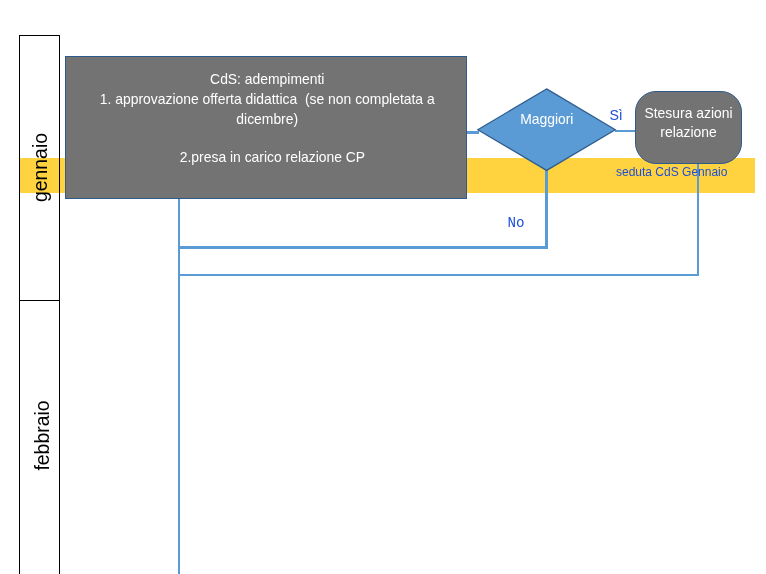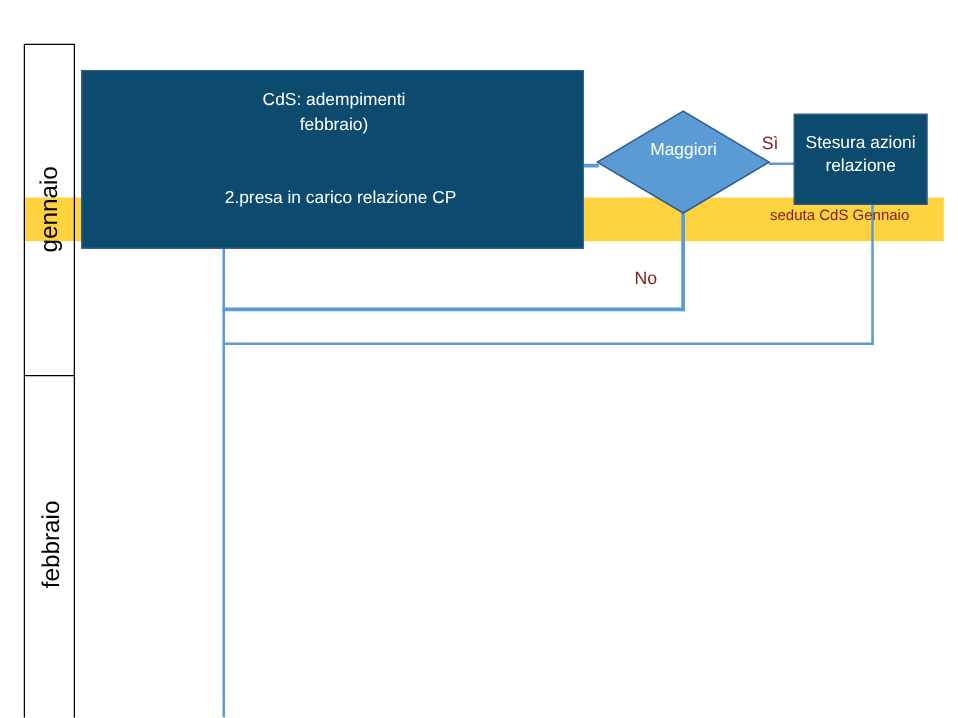--- a/index.html
+++ b/index.html
@@ -5,24 +5,24 @@
 <style>
   html,body{margin:0;padding:0;background:#ffffff;}
   body{width:766px;height:574px;overflow:hidden;font-family:"Liberation Sans",sans-serif;}
   #stage{position:relative;width:766px;height:574px;background:#fff;}
   
   .monthcell{position:absolute;border:1.35px solid #000;background:transparent;box-sizing:border-box;}
   .monthlabel{position:absolute;color:#000;white-space:nowrap;transform-origin:50% 50%;}
   
   .band{position:absolute;background:#FFD33F;}
   
-  .bluebox{position:absolute;background:#0c4a6e;border:1.3px solid #2E5B8C;box-sizing:border-box;color:#fff;}
+  .bluebox{position:absolute;background:#737373;border:1.3px solid #2E5B8C;box-sizing:border-box;color:#fff;}
   .boxtext{position:absolute;left:0;right:0;text-align:center;color:#ffffff;font-size:13.9px;line-height:19.6px;}
   .conn{position:absolute;background:#5B9BD5;}
-  .lbl{position:absolute;color:#7f1d1d;font-size:14.2px;white-space:nowrap;}
+  .lbl{position:absolute;color:#1d4ed8;font-size:14.2px;white-space:nowrap;}
   .diamond{position:absolute;}
 </style>
 </head>
 <body>
 
 <div id="stage">
 
   <div class="band" style="left:19px;top:157.5px;width:735.5px;height:35px;"></div>
 
   <div class="monthcell" style="left:19.2px;top:35.0px;width:40.6px;height:266.4px;"></div>
@@ -38,39 +38,40 @@
   <div class="conn" style="left:177.5px;top:246.4px;width:370.3px;height:2.4px;"></div>
 
   <div class="conn" style="left:696.7px;top:163.3px;width:2.4px;height:112.8px;"></div>
   <div class="conn" style="left:177.5px;top:273.7px;width:521.6px;height:2.4px;"></div>
 
   <div class="conn" style="left:177.5px;top:197px;width:2.4px;height:377px;"></div>
 
   <div class="bluebox" style="left:65.1px;top:55.6px;width:401.7px;height:143.8px;">
     <div class="boxtext" style="top:13.9px;padding-left:2.6px;">
       <div>CdS: adempimenti</div>
-      <div>febbraio)</div>
+      <div>1. approvazione offerta didattica &nbsp;(se non completata a</div>
+      <div>dicembre)</div>
     </div>
     <div class="boxtext" style="top:91px;padding-left:13px;">
       <div>2.presa in carico relazione CP</div>
     </div>
   </div>
 
   <svg class="diamond" style="left:477px;top:88px;" width="140" height="84" viewBox="0 0 140 84">
     <polygon points="69.6,0.9 138.3,41.7 69.6,82.4 0.8,41.7" fill="#5B9BD5" stroke="#2F5D8E" stroke-width="1.25"></polygon>
   </svg>
   <div class="boxtext" style="left:477px;top:110px;width:139.6px;line-height:18.6px;">
     <div>Maggiori</div>
   </div>
 
-  <div class="bluebox" style="left:635px;top:91.2px;width:107px;height:72.4px;">
+  <div class="bluebox" style="left:635px;top:91.2px;width:107px;height:72.4px;border-radius:21px;">
     <div class="boxtext" style="top:12.1px;line-height:18.8px;">
       <div>Stesura azioni</div>
       <div>relazione</div>
     </div>
   </div>
 
   <div class="lbl" style="left:609.4px;top:106.6px;">Sì</div>
-  <div class="lbl" style="left:507.6px;top:214.5px;">No</div>
+  <div class="lbl" style="left:507.6px;top:214.5px;font-family:Liberation Mono, monospace;">No</div>
 
   <div class="lbl" style="left:596px;top:164.8px;font-size:12px;margin-left:20px;">seduta CdS Gennaio</div>
 
 </div>
 
 </body></html>

